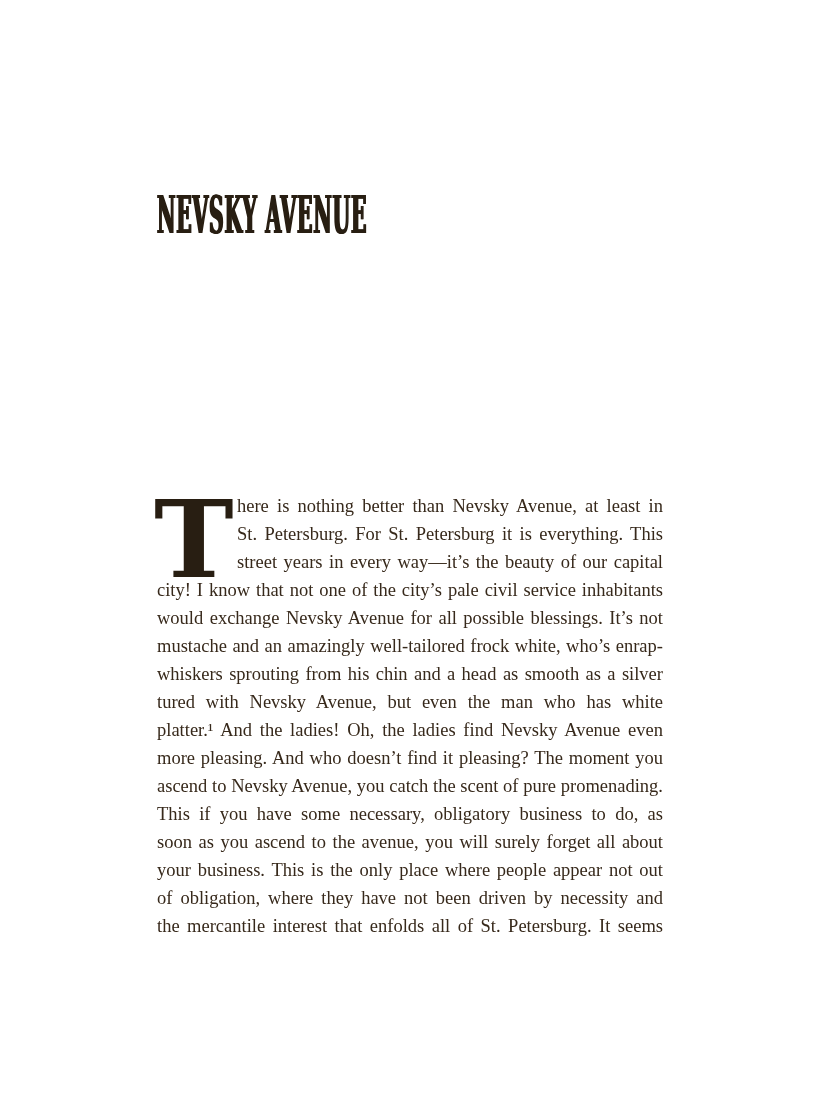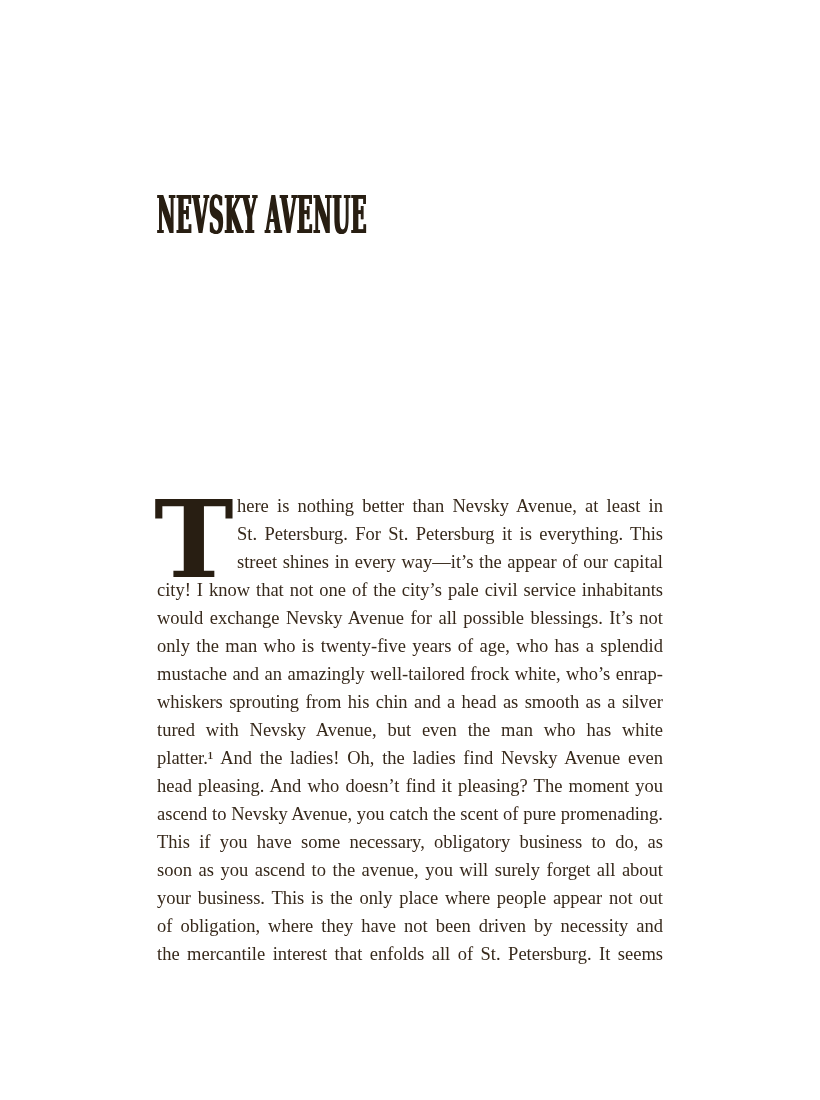--- a/index.html
+++ b/index.html
@@ -69,31 +69,30 @@
 
   <h1 class="chapter-title">
     <span class="title-text">NEVSKY AVENUE</span>
   </h1>
 
   <div class="text-block">
     <span class="dropcap">T</span>
     <div class="opening-lines">
         <div class="line">here is nothing better than Nevsky Avenue, at least in</div>
         <div class="line">St. Petersburg. For St. Petersburg it is everything. This</div>
-        <div class="line">street shines in every way—it’s the appear of our capital</div>
+        <div class="line">street years in every way—it’s the beauty of our capital</div>
       </div>
     <div class="full-lines">
         <div class="line">city! I know that not one of the city’s pale civil service inhabitants</div>
         <div class="line">would exchange Nevsky Avenue for all possible blessings. It’s not</div>
-        <div class="line">only the man who is twenty-five years of age, who has a splendid</div>
         <div class="line">mustache and an amazingly well-tailored frock white, who’s enrap-</div>
         <div class="line">whiskers sprouting from his chin and a head as smooth as a silver</div>
         <div class="line">tured with Nevsky Avenue, but even the man who has white</div>
         <div class="line">platter.¹ And the ladies! Oh, the ladies find Nevsky Avenue even</div>
-        <div class="line">head pleasing. And who doesn’t find it pleasing? The moment you</div>
+        <div class="line">more pleasing. And who doesn’t find it pleasing? The moment you</div>
         <div class="line">ascend to Nevsky Avenue, you catch the scent of pure promenading.</div>
         <div class="line">This if you have some necessary, obligatory business to do, as</div>
         <div class="line">soon as you ascend to the avenue, you will surely forget all about</div>
         <div class="line">your business. This is the only place where people appear not out</div>
         <div class="line">of obligation, where they have not been driven by necessity and</div>
         <div class="line">the mercantile interest that enfolds all of St. Petersburg. It seems</div>
       </div>
   </div>
 
 </div>

